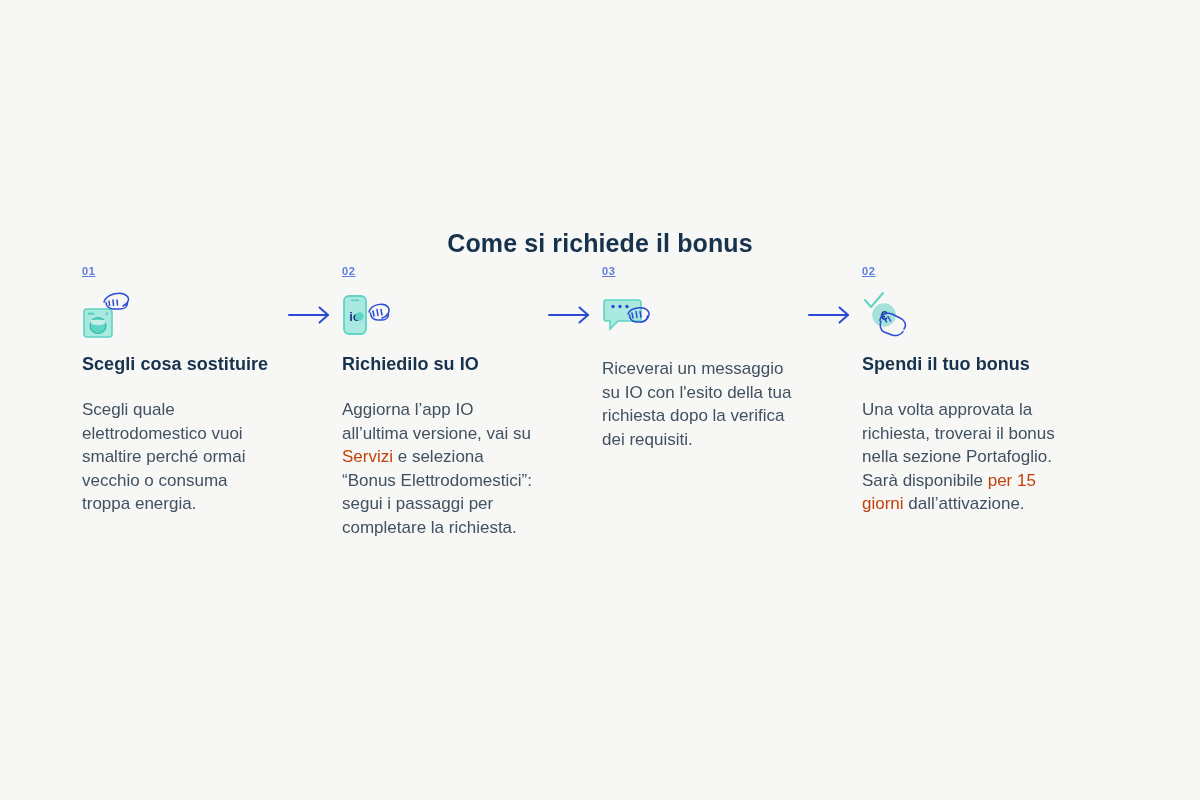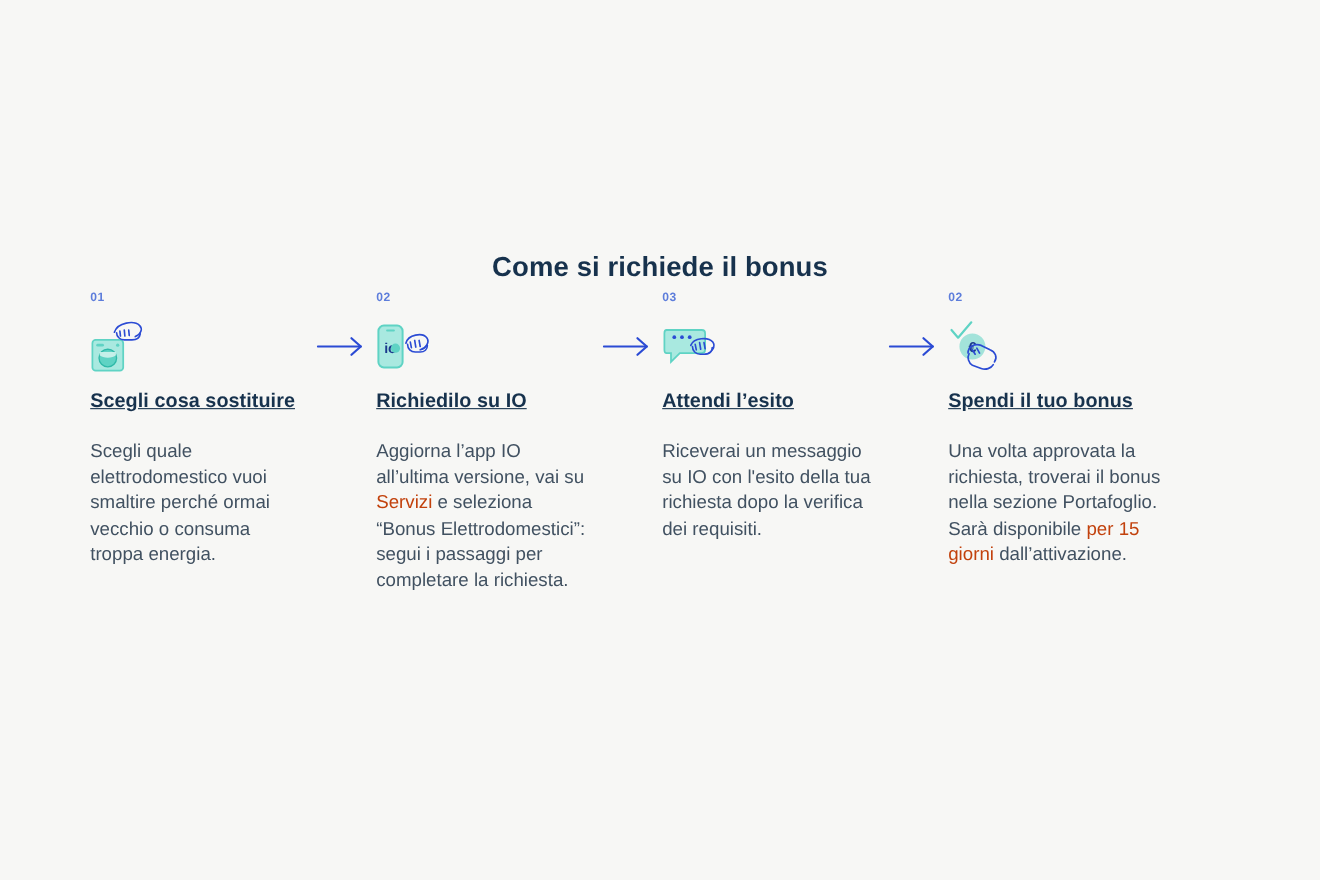--- a/index.html
+++ b/index.html
@@ -51,38 +51,38 @@
     position: relative;
   }
 
   .step-num {
     font-size: 11px;
     font-weight: 700;
     color: #5d7ddb;
     letter-spacing: 0.6px;
     line-height: 14px;
     margin: 0 0 12px 0;
+    text-decoration: underline;
   }
 
   .step-icon {
     height: 50px;
     width: 62px;
     margin-bottom: 12px;
     position: relative;
   }
   .step-icon svg { display: block; }
 
   .step-title {
     font-size: 18px;
     font-weight: 700;
     color: #17324d;
     line-height: 24px;
     margin: 0 0 22px 0;
     letter-spacing: 0.05px;
-    text-decoration: underline;
   }
 
   .step-body {
     font-size: 17px;
     line-height: 23.6px;
     color: #415161;
     font-weight: 400;
   }
   .step-body b {
     font-weight: 400;
@@ -170,21 +170,20 @@
       <circle cx="25" cy="16.5" r="1.7" fill="#2b4bd4"></circle>
       <g fill="none" stroke="#2b4bd4" stroke-width="1.5" stroke-linecap="round" stroke-linejoin="round">
         <path d="M26 24 C28.5 17 42 16 46 21 C49 25 45 31 39 32"></path>
         <path d="M27.5 25 C27.5 29 30.5 32 34.5 32 L39 32 C43 32 45.5 29.5 45.5 26"></path>
         <path d="M30 23 L31 28"></path>
               <path d="M34 21.5 L35 27.5"></path>
               <path d="M38 21.5 L39 27"></path>
       </g>
     </svg>
         </div>
-        <div class="step-title">Attendi l’esito</div>
         <p class="step-body"><span>Riceverai un messaggio su IO con l'esito della tua richiesta dopo la verifica dei requisiti.</span></p>
       </div>
       <div class="connector">
     <svg width="44" height="20" viewBox="0 0 44 20">
       <path d="M1 10 L40 10" fill="none" stroke="#2b4bd4" stroke-width="2" stroke-linecap="round"></path>
       <path d="M31.5 2.5 L40 10 L31.5 17.5" fill="none" stroke="#2b4bd4" stroke-width="2" stroke-linecap="round" stroke-linejoin="round"></path>
     </svg>
       </div>
       <div class="step">
         <div class="step-num">02</div>

